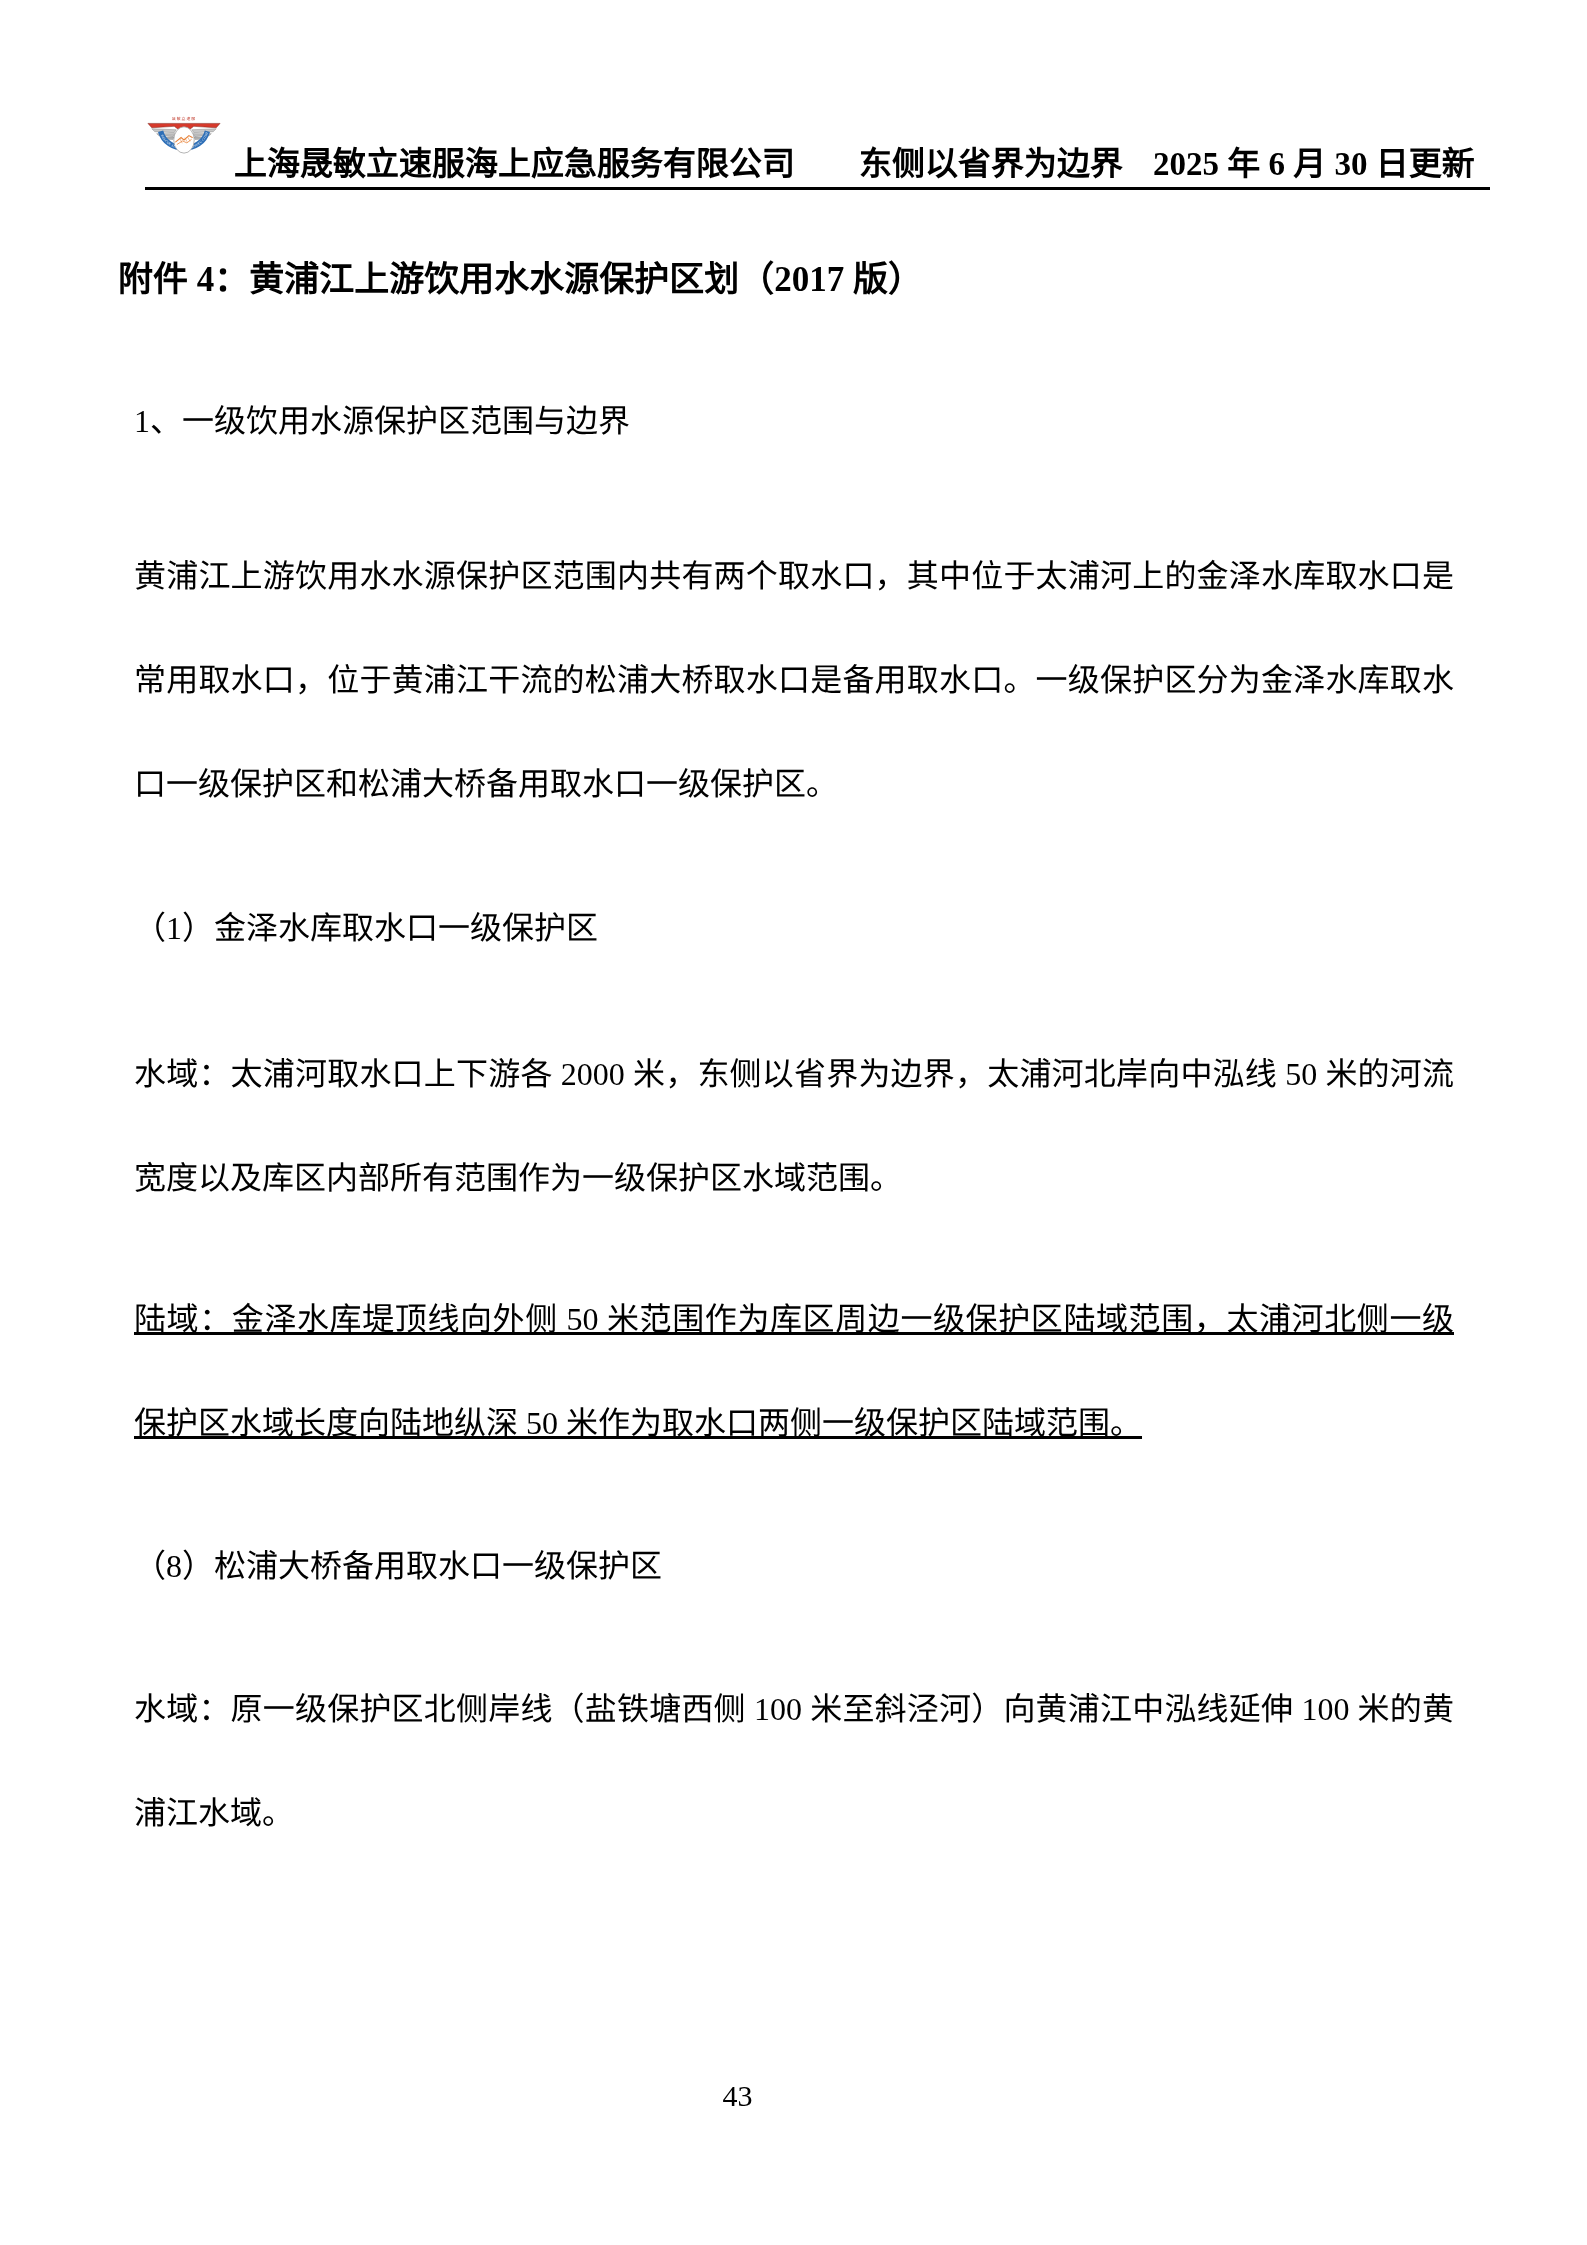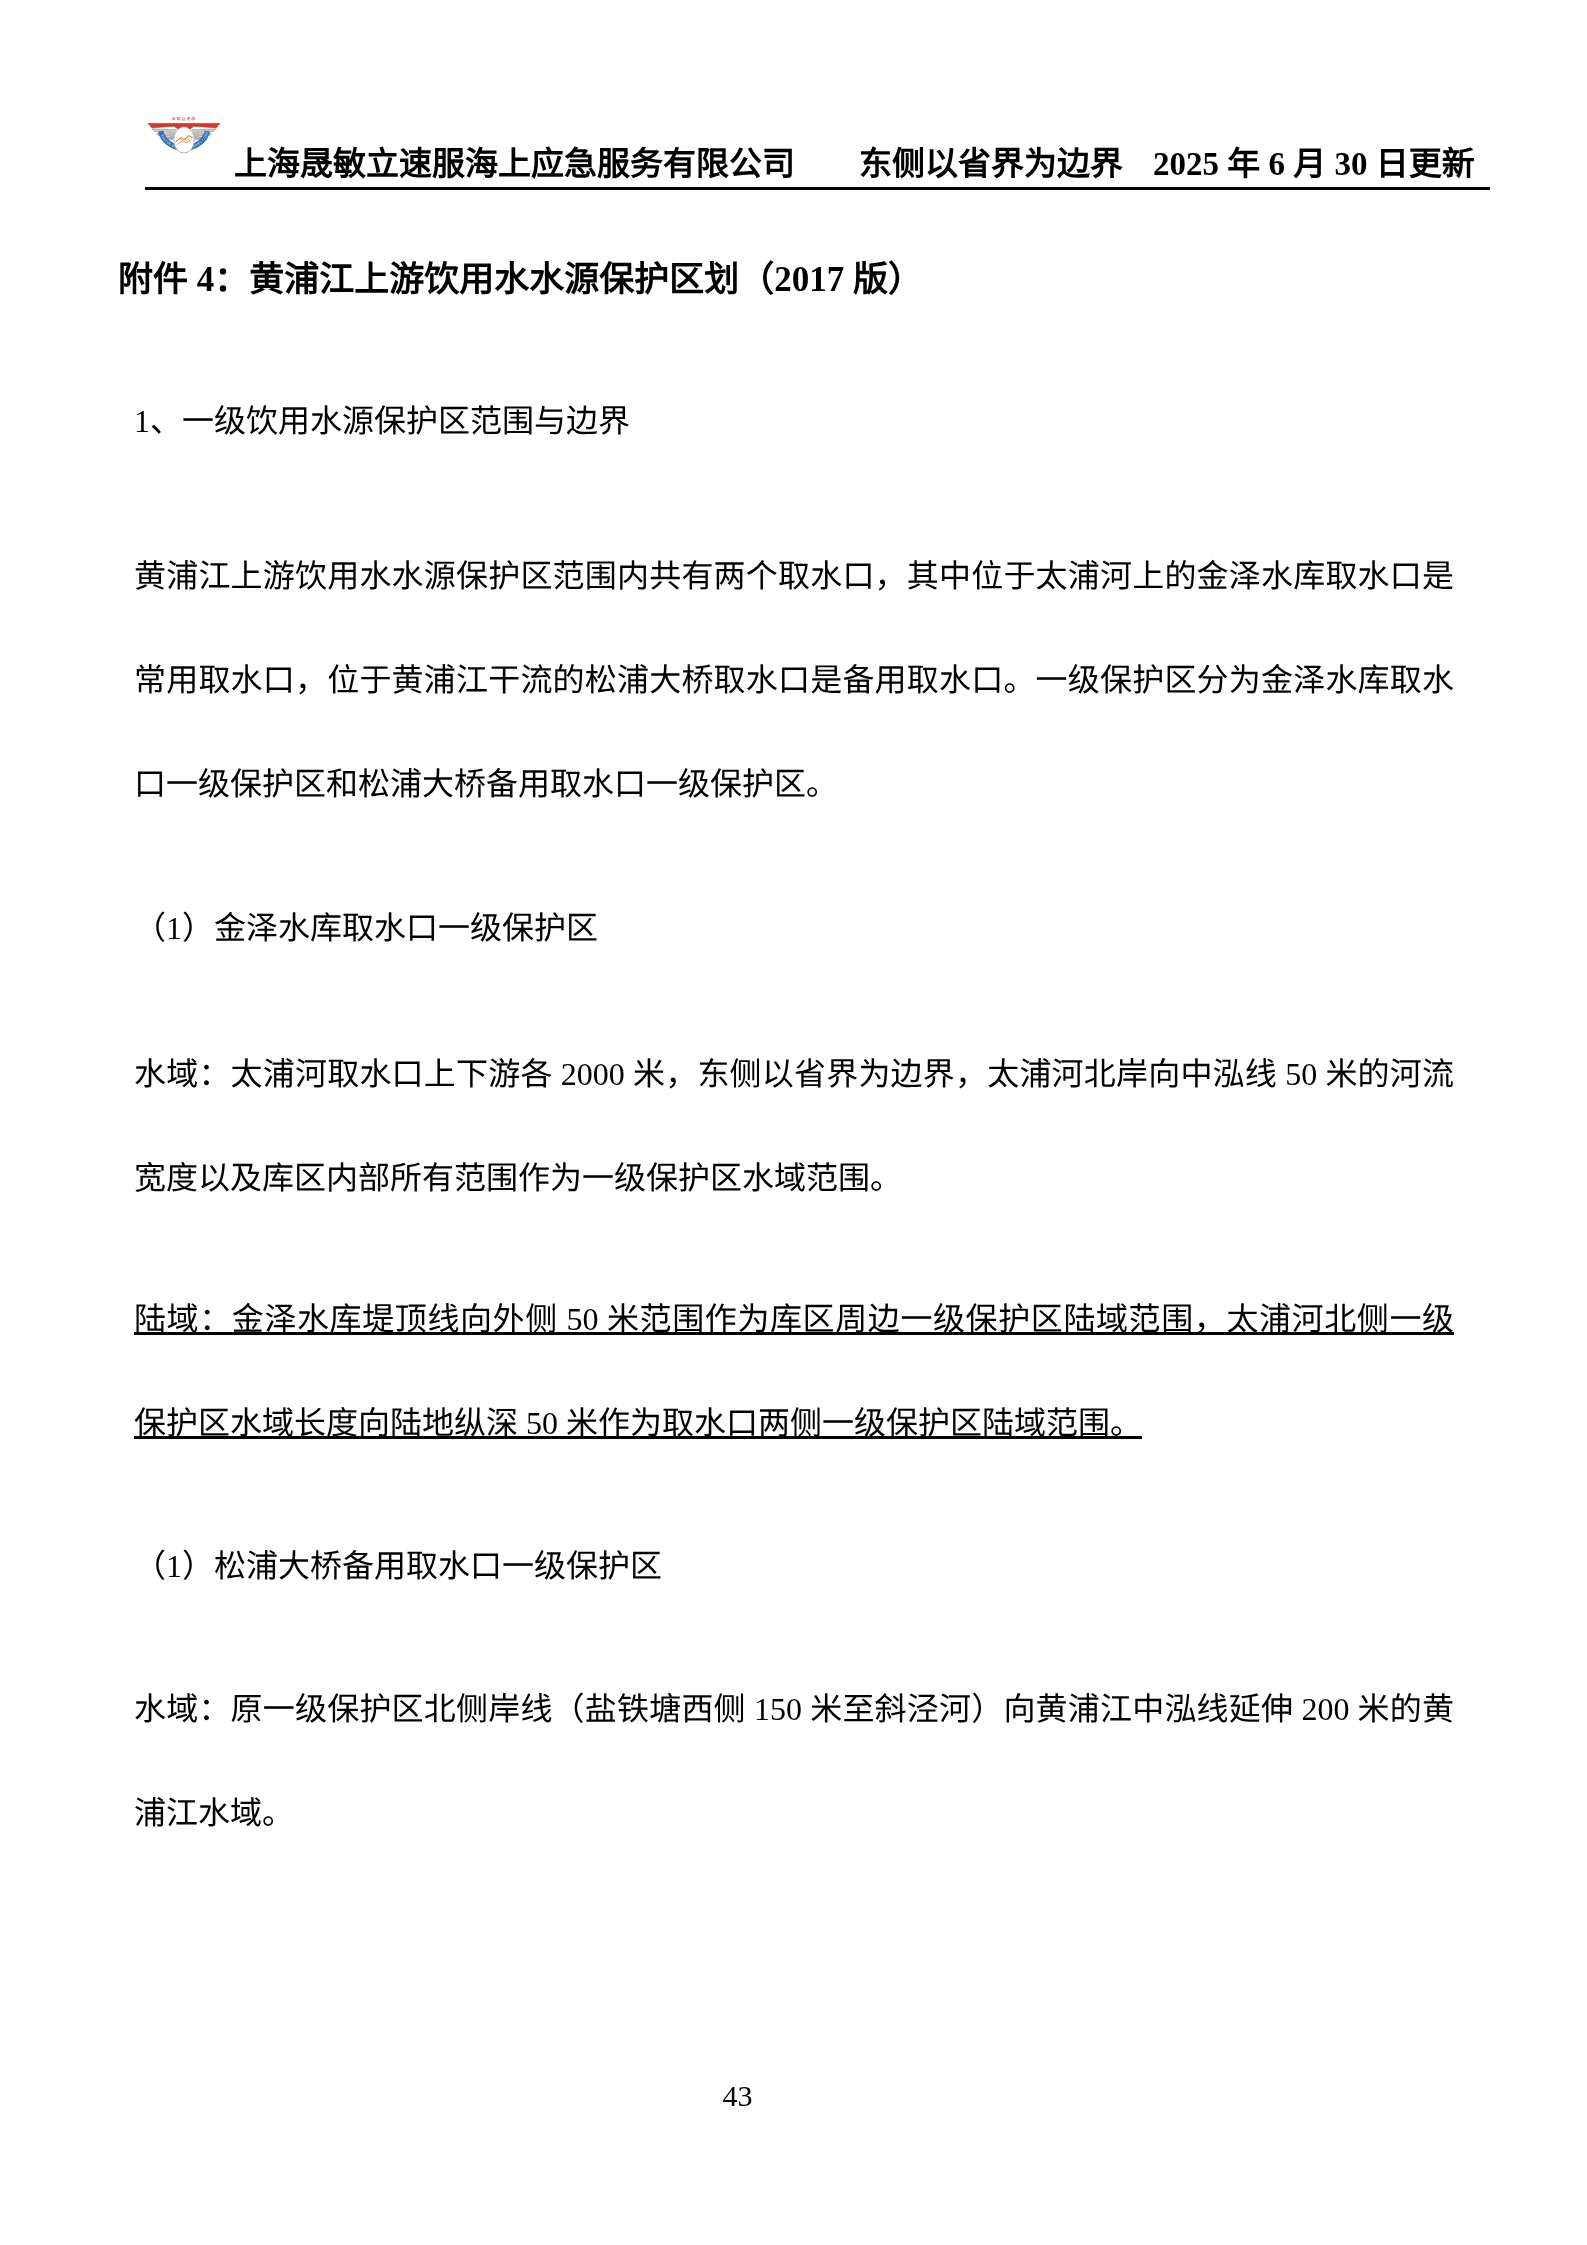--- a/index.html
+++ b/index.html
@@ -138,20 +138,20 @@
     <p class="body-block single-line m-sec1">1、一级饮用水源保护区范围与边界</p>
 
     <p class="body-block m-para1">黄浦江上游饮用水水源保护区范围内共有两个取水口，其中位于太浦河上的金泽水库取水口是常用取水口，位于黄浦江干流的松浦大桥取水口是备用取水口。一级保护区分为金泽水库取水口一级保护区和松浦大桥备用取水口一级保护区。</p>
 
     <p class="body-block single-line m-head1">（1）金泽水库取水口一级保护区</p>
 
     <p class="body-block m-para2">水域：太浦河取水口上下游各 2000 米，东侧以省界为边界，太浦河北岸向中泓线 50 米的河流宽度以及库区内部所有范围作为一级保护区水域范围。</p>
 
     <p class="body-block m-para3">陆域：金泽水库堤顶线向外侧 50 米范围作为库区周边一级保护区陆域范围，太浦河北侧一级保护区水域长度向陆地纵深 50 米作为取水口两侧一级保护区陆域范围。</p>
 
-    <p class="body-block single-line m-head2">（1）松浦大桥备用取水口一级保护区</p>
+    <p class="body-block single-line m-head2">（8）松浦大桥备用取水口一级保护区</p>
 
-    <p class="body-block m-para4">水域：原一级保护区北侧岸线（盐铁塘西侧 150 米至斜泾河）向黄浦江中泓线延伸 200 米的黄浦江水域。</p>
+    <p class="body-block m-para4">水域：原一级保护区北侧岸线（盐铁塘西侧 100 米至斜泾河）向黄浦江中泓线延伸 100 米的黄浦江水域。</p>
   </div>
 
   <div class="page-number">43</div>
 
 </div>
 
 </body></html>

